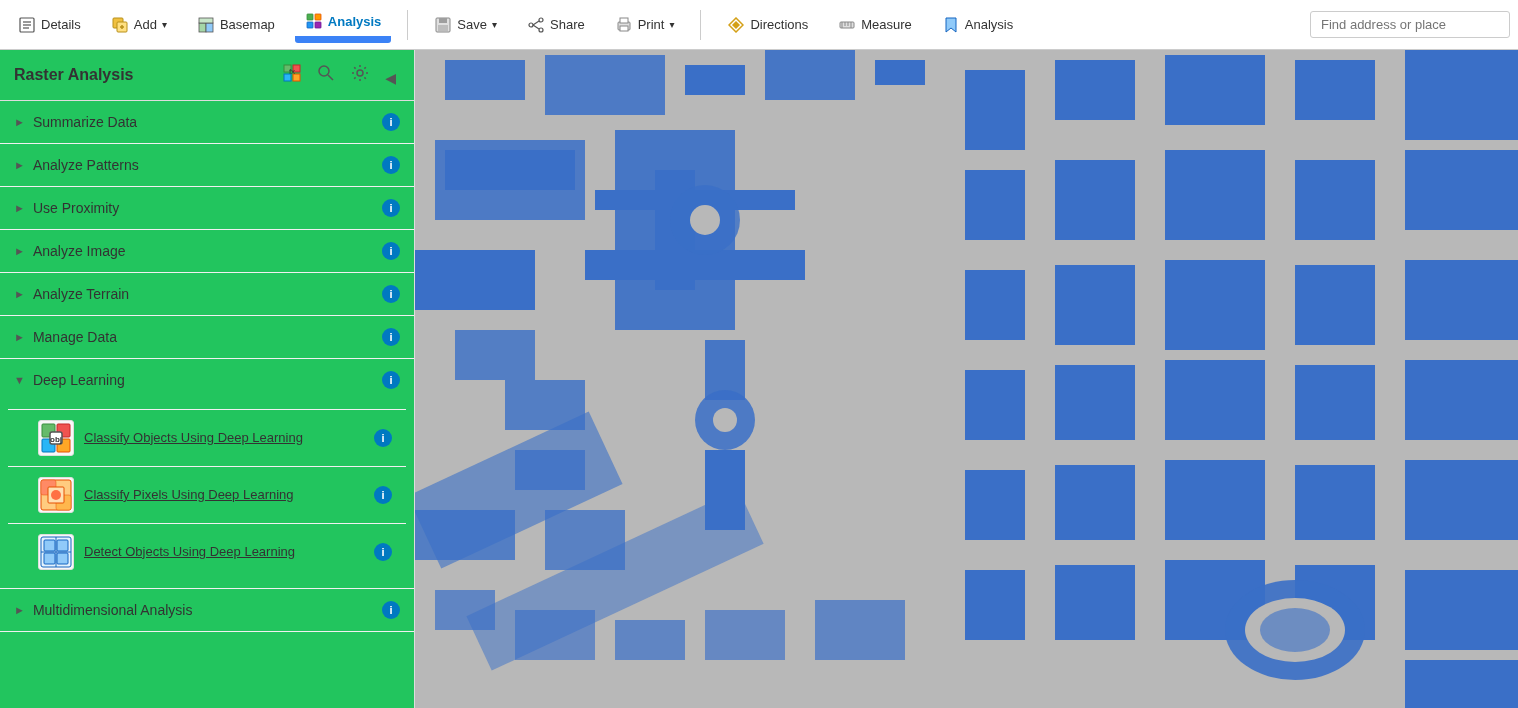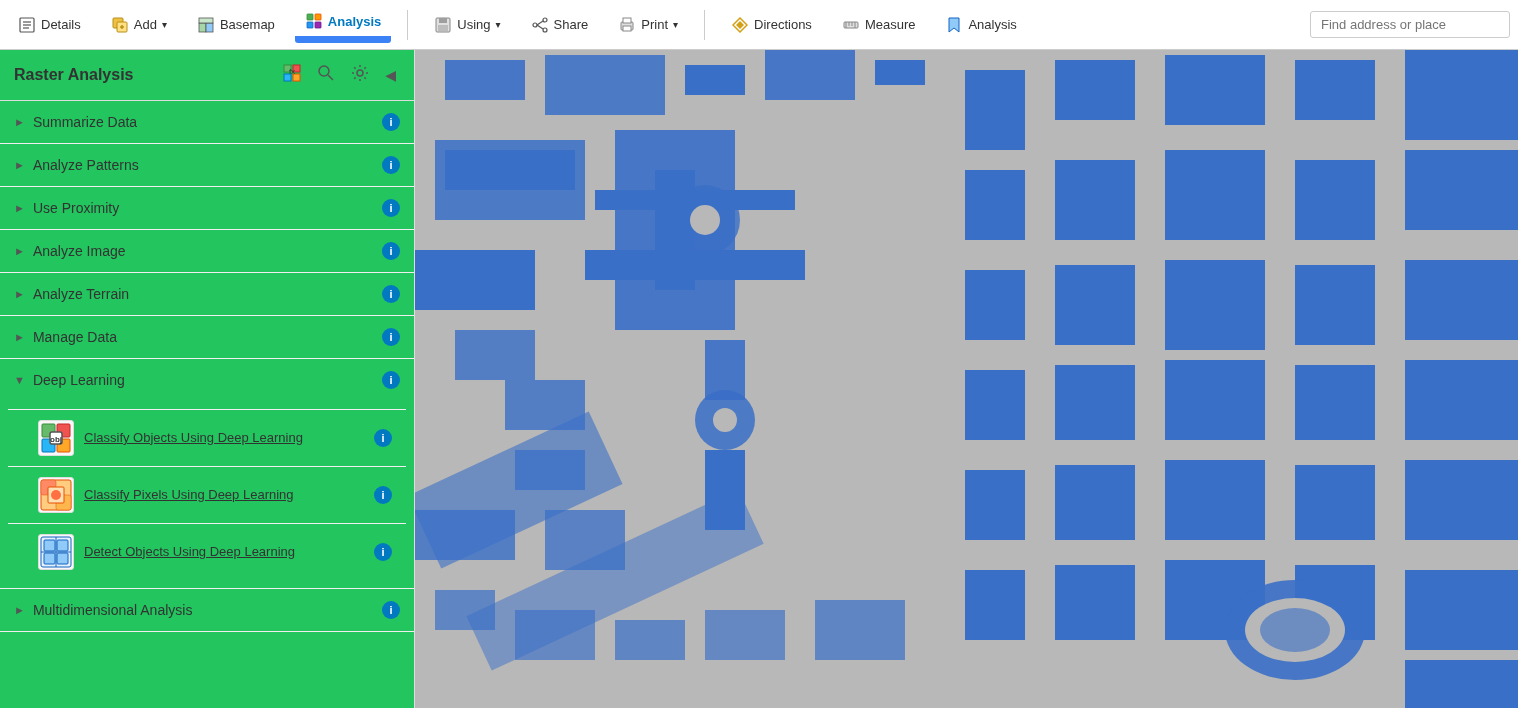--- a/index.html
+++ b/index.html
@@ -89,21 +89,21 @@
       flex-shrink: 0;
     }
     .sidebar-title {
       font-size: 16px;
       font-weight: 600;
       color: #333;
       flex: 1;
     }
     .sidebar-icons {
       display: flex;
-      align-items: center;
+      align-items: flex-end;
       gap: 8px;
     }
     .sidebar-icon-btn {
       border: none;
       background: transparent;
       cursor: pointer;
       color: #555;
       font-size: 16px;
       padding: 2px 4px;
       border-radius: 2px;
@@ -264,21 +264,21 @@
   <div class="toolbar-sep"></div>
 
   <button class="toolbar-btn">
     <span class="toolbar-icon">
       <svg width="16" height="16" viewBox="0 0 16 16">
           <rect x="1" y="1" width="14" height="14" rx="1" fill="#e0e0e0" stroke="#888" stroke-width="1"></rect>
           <rect x="4" y="1" width="8" height="5" fill="#9e9e9e"></rect>
           <rect x="3" y="8" width="10" height="6" fill="#bdbdbd"></rect>
         </svg>
     </span>
-    <span>Using</span>
+    <span>Save</span>
     <span style="font-size:10px;">▾</span>
   </button>
 
   <button class="toolbar-btn">
     <span class="toolbar-icon">
       <svg width="16" height="16" viewBox="0 0 16 16">
           <circle cx="13" cy="3" r="2" fill="none" stroke="#555" stroke-width="1.2"></circle>
           <circle cx="13" cy="13" r="2" fill="none" stroke="#555" stroke-width="1.2"></circle>
           <circle cx="3" cy="8" r="2" fill="none" stroke="#555" stroke-width="1.2"></circle>
           <line x1="5" y1="8" x2="11" y2="4" stroke="#555" stroke-width="1.2"></line>

